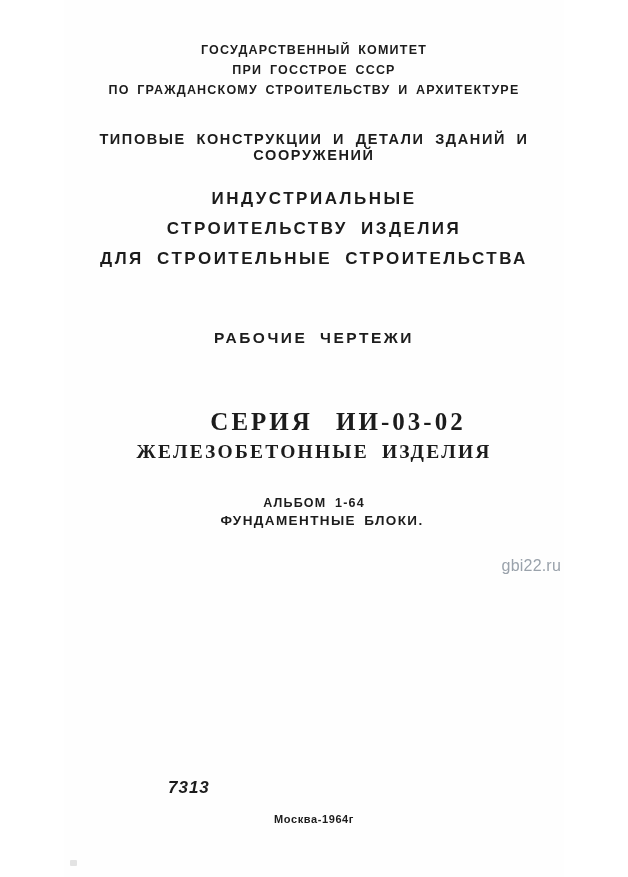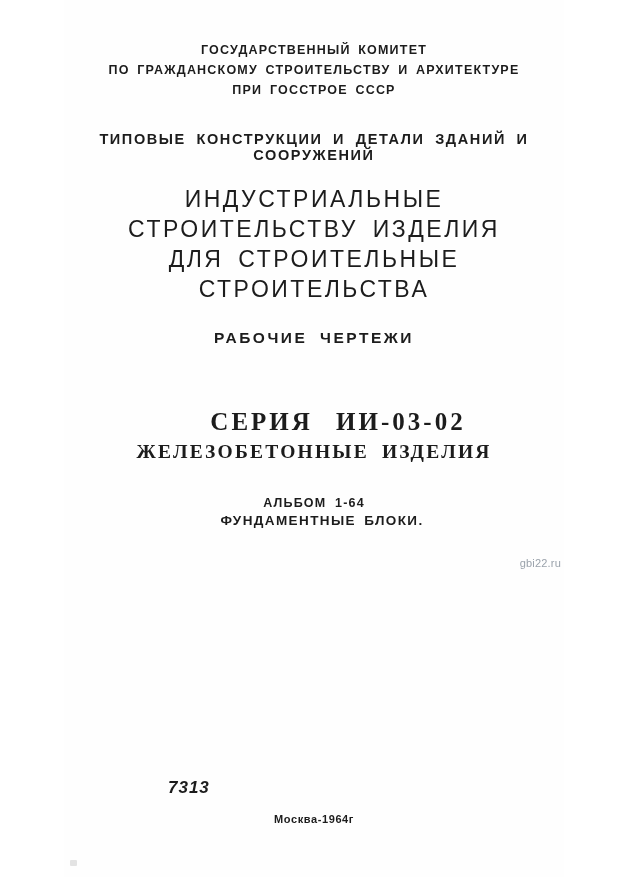--- a/index.html
+++ b/index.html
@@ -45,22 +45,22 @@
     word-spacing: 5px;
   }
 
   
   .main-title {
     position: absolute;
     top: 184px;
     left: 0;
     width: 100%;
     text-align: center;
-    font-weight: 400;
-    font-size: 23px;
+    font-weight: 700;
+    font-size: 17px;
     line-height: 30px;
     letter-spacing: 2.5px;
     word-spacing: 6px;
   }
 
   
   .subtitle {
     position: absolute;
     top: 329px;
     left: 0;
@@ -107,21 +107,21 @@
     line-height: 18px;
   }
   .album-block .album-no { font-size: 12.5px; letter-spacing: 1.2px; word-spacing: 4px; }
   .album-block .album-line { font-size: 13.5px; letter-spacing: 1.4px; word-spacing: 3px; margin-left: 16px; }
 
   
   .watermark {
     position: absolute;
     top: 557px;
     right: 3px;
-    font-size: 11px;
+    font-size: 16px;
     font-weight: 400;
     color: #9aa2ab;
     letter-spacing: 0.2px;
     padding-left: 28px;
   }
 
   
   .doc-number {
     position: absolute;
     top: 778px;
@@ -156,22 +156,22 @@
     border-radius: 1px;
   }
 </style>
 </head>
 <body>
 
 <div class="page">
 
   <div class="header-block">
     <div>ГОСУДАРСТВЕННЫЙ КОМИТЕТ</div>
+    <div>ПРИ ГОССТРОЕ СССР</div>
     <div>ПО ГРАЖДАНСКОМУ СТРОИТЕЛЬСТВУ И АРХИТЕКТУРЕ</div>
-    <div>ПРИ ГОССТРОЕ СССР</div>
   </div>
 
   <div class="series-kicker">ТИПОВЫЕ КОНСТРУКЦИИ И ДЕТАЛИ ЗДАНИЙ И СООРУЖЕНИЙ</div>
 
   <div class="main-title">
     <div>ИНДУСТРИАЛЬНЫЕ</div>
     <div>СТРОИТЕЛЬСТВУ ИЗДЕЛИЯ</div>
     <div>ДЛЯ СТРОИТЕЛЬНЫЕ СТРОИТЕЛЬСТВА</div>
   </div>
 

